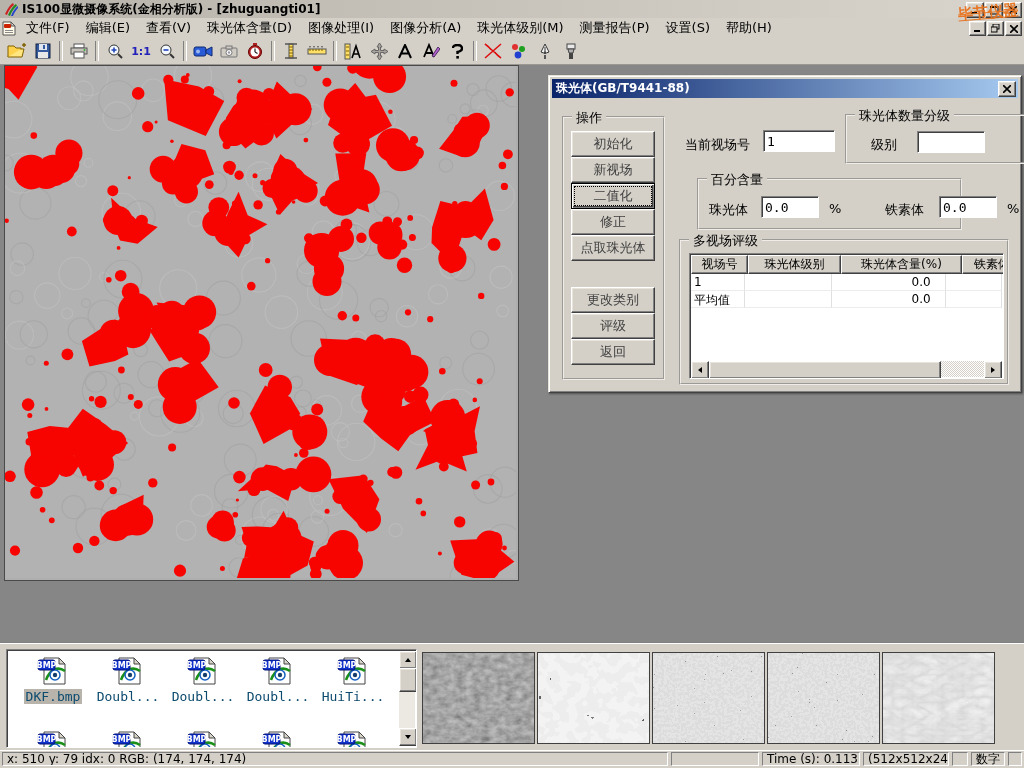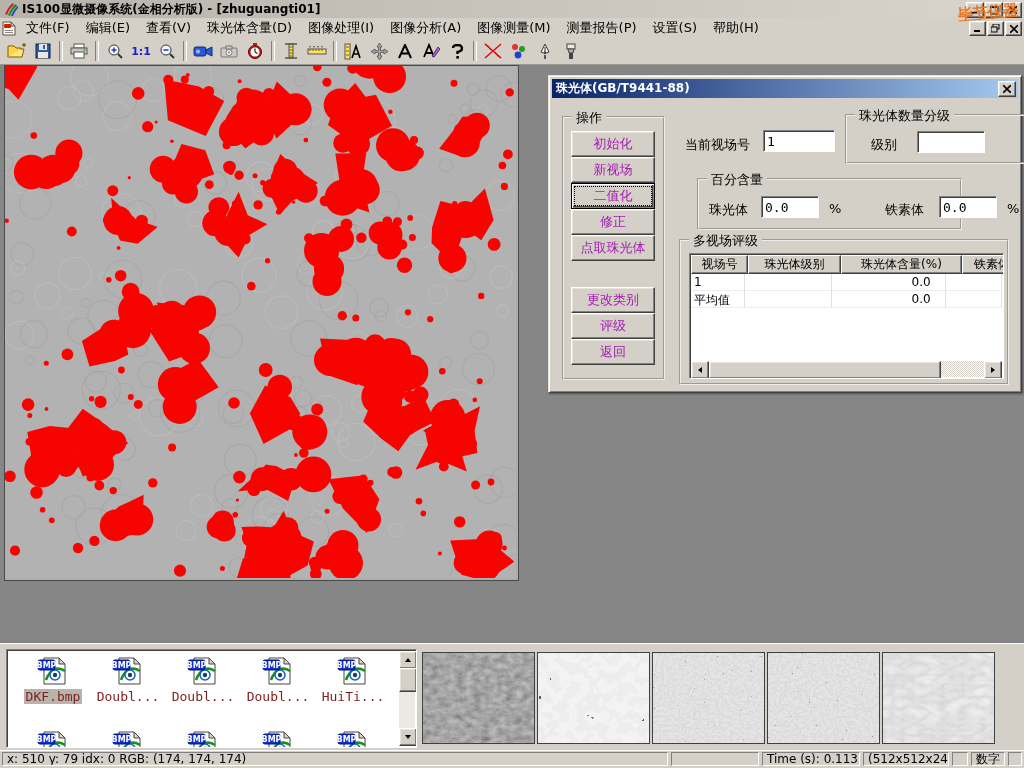--- a/index.html
+++ b/index.html
@@ -39,21 +39,21 @@
           border:1px solid;border-color:#e8e4dc #404040 #404040 #e8e4dc;
           box-shadow:inset 1px 1px 0 #fff,inset -1px -1px 0 #808080, 1px 1px 2px rgba(0,0,0,.4);}
   .dlg-title{position:absolute;left:3px;top:3px;right:3px;height:19px;
              background:linear-gradient(to right,#0a246a,#a6caf0);
              display:flex;align-items:center;color:#fff;font-weight:bold;font-size:12px;
              padding-left:4px;box-sizing:border-box;}
   .dlg-close{position:absolute;right:2px;top:2px;width:16px;height:14px;}
   .groupbox{position:absolute;box-sizing:border-box;}
   .groupbox>.gb-label{position:absolute;top:-9px;left:8px;background:#d4d0c8;padding:0 4px;
                       font-size:13px;color:#000;white-space:nowrap;}
-  .op-btn{position:absolute;left:22px;width:82px;height:24px;font-size:13px;color:#a21caf;
+  .op-btn{position:absolute;left:22px;width:82px;height:24px;font-size:13px;color:#404040;
           display:flex;align-items:center;justify-content:center;white-space:nowrap;}
   .op-btn.focused{border:1px solid #000;outline:1px dotted #000;outline-offset:-4px;
                   box-shadow:inset 1px 1px 0 #fff,inset -1px -1px 0 #808080,inset -2px -2px 0 #404040;}
   .dlabel{position:absolute;font-size:13px;color:#000;white-space:nowrap;}
   .dinput{position:absolute;background:#fff;border:1px solid;border-color:#808080 #fff #fff #808080;
           box-shadow:inset 1px 1px 0 #404040;font-family:"DejaVu Sans Mono","Liberation Mono",monospace;
           font-size:13px;padding:2px 3px;box-sizing:border-box;color:#000;}
   
   .tbl{position:absolute;left:8px;top:12px;width:313px;height:124px;overflow:hidden;
        background:#fff;border:1px solid;border-color:#808080 #fff #fff #808080;
@@ -77,21 +77,21 @@
   .tri-left{width:0;height:0;border-top:3px solid transparent;border-bottom:3px solid transparent;border-right:4px solid #000;}
   .tri-right{width:0;height:0;border-top:3px solid transparent;border-bottom:3px solid transparent;border-left:4px solid #000;}
   
   .bottom-panel{left:0;top:643px;width:1024px;height:107px;background:#d4d0c8;
                 box-shadow:inset 0 1px 0 #fff,0 -1px 0 #808080;}
   .file-list{position:absolute;left:6px;top:6px;width:409px;height:97px;background:#fff;
              border:1px solid;border-color:#808080 #fff #fff #808080;box-shadow:inset 1px 1px 0 #404040;
              overflow:hidden;}
   .file-item{position:absolute;width:72px;text-align:center;}
   .file-label{display:inline-block;font-family:"DejaVu Sans Mono","Liberation Mono",monospace;
-              font-size:13px;color:#7f1d1d;padding:0 2px;white-space:nowrap;}
+              font-size:13px;color:#0c4a6e;padding:0 2px;white-space:nowrap;}
   .file-label.selected{background:#b8b4ac;}
   .vscroll{position:absolute;right:1px;top:1px;bottom:1px;width:16px;background:#ece9e2;}
   .thumb{position:absolute;top:9px;width:111px;height:90px;border:1px solid #404040;background:#999;}
   
   .statusbar{left:0;top:750px;width:1024px;height:18px;background:#d4d0c8;
              box-shadow:inset 0 1px 0 #fff;}
   .sb-panel{position:absolute;top:2px;height:14px;border:1px solid;border-color:#808080 #fff #fff #808080;
             font-size:12px;color:#000;padding:0 4px;box-sizing:border-box;white-space:nowrap;overflow:hidden;
             display:flex;align-items:center;}
   
@@ -196,21 +196,21 @@
         <rect x="3" y="11" width="8" height="1" fill="#888"></rect>
       </svg>
   </span>
   <span class="menu-items" style="display:flex">
       <span class="menu-item">文件(F)</span>
       <span class="menu-item">编辑(E)</span>
       <span class="menu-item">查看(V)</span>
       <span class="menu-item">珠光体含量(D)</span>
       <span class="menu-item">图像处理(I)</span>
       <span class="menu-item">图像分析(A)</span>
-      <span class="menu-item">图像测量(M)</span>
+      <span class="menu-item">珠光体级别(M)</span>
       <span class="menu-item">测量报告(P)</span>
       <span class="menu-item">设置(S)</span>
       <span class="menu-item">帮助(H)</span>
     </span>
 </div>
 <span class="mdi-btns abs" style="right:2px;top:21px;display:flex;gap:1px">
   <span class="mdibtn raised">
       <svg width="8" height="7">
         <rect x="0" y="5" width="6" height="2" fill="#000"></rect>
       </svg>

